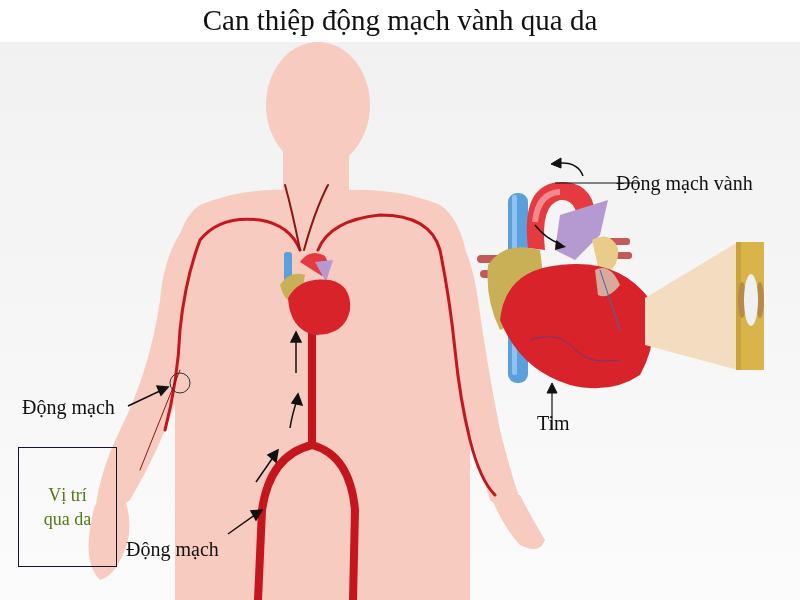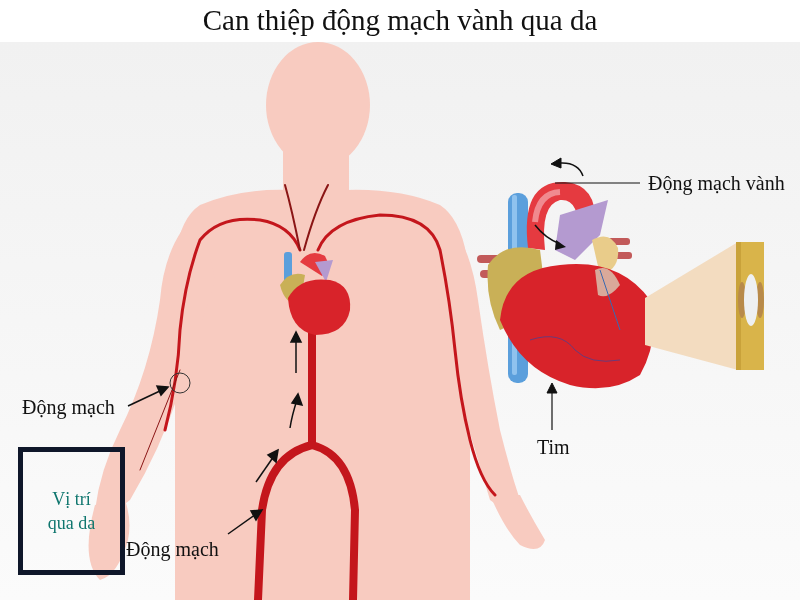--- a/index.html
+++ b/index.html
@@ -2,23 +2,23 @@
 <html><head>
 <meta charset="utf-8">
 <style>
   html, body { margin:0; padding:0; }
   body { width:800px; height:600px; overflow:hidden; background:#fff; font-family:"Liberation Serif", serif; position:relative; }
   .canvas { position:absolute; left:0; top:0; width:800px; height:600px;padding-left:18px; }
   .bg { position:absolute; left:0; top:42px; width:800px; height:558px;
         background:linear-gradient(180deg,#f1f1f1 0%,#f7f7f7 60%,#fbfbfb 100%); }
   .title { position:absolute; left:0; top:4px; width:800px; text-align:center; font-size:29px; color:#111; }
   .label { position:absolute; font-size:20px; color:#111; white-space:nowrap; }
-  .catheter-box { position:absolute; left:18px; top:447px; width:97px; height:118px; border:5px solid #0f172a;
+  .catheter-box { position:absolute; left:18px; top:447px; width:97px; height:118px; border:1px solid #0f172a;
         display:flex; flex-direction:column; justify-content:center; align-items:center; text-align:center;
-        font-size:18px; line-height:24px; color:#0f766e; background:transparent; }
+        font-size:18px; line-height:24px; color:#4d7c0f; background:transparent; }
   svg { position:absolute; left:0; top:0; }
 </style>
 </head>
 <body>
 
 <div class="canvas">
   <div class="bg"></div>
 
   <div class="title">Can thiệp động mạch vành qua da</div>
 
@@ -126,20 +126,20 @@
       <rect x="736" y="242" width="28" height="128" fill="#d9b44a"></rect>
       <rect x="736" y="242" width="5" height="128" fill="#c9a23a"></rect>
       <ellipse cx="742" cy="300" rx="4" ry="18" fill="#b88a4a"></ellipse>
       <ellipse cx="760" cy="300" rx="4" ry="18" fill="#b88a4a"></ellipse>
       <ellipse cx="751" cy="300" rx="7" ry="26" fill="#eef0f2"></ellipse>
     </g>
   </svg>
 
   <div class="label" style="left:22px; top:396px;">Động mạch</div>
   <div class="label" style="left:126px; top:538px;">Động mạch</div>
-  <div class="label" style="left:648px; top:172px;">Động mạch vành</div>
-  <div class="label" style="left:537px; top:436px;font-family:Liberation Serif, serif;">Tim</div>
+  <div class="label" style="left:616px; top:172px;">Động mạch vành</div>
+  <div class="label" style="left:537px; top:412px;font-family:Liberation Serif, serif;">Tim</div>
 
   <div class="catheter-box">
     <span>Vị trí</span>
     <span>qua da</span>
   </div>
 </div>
 
 </body></html>

